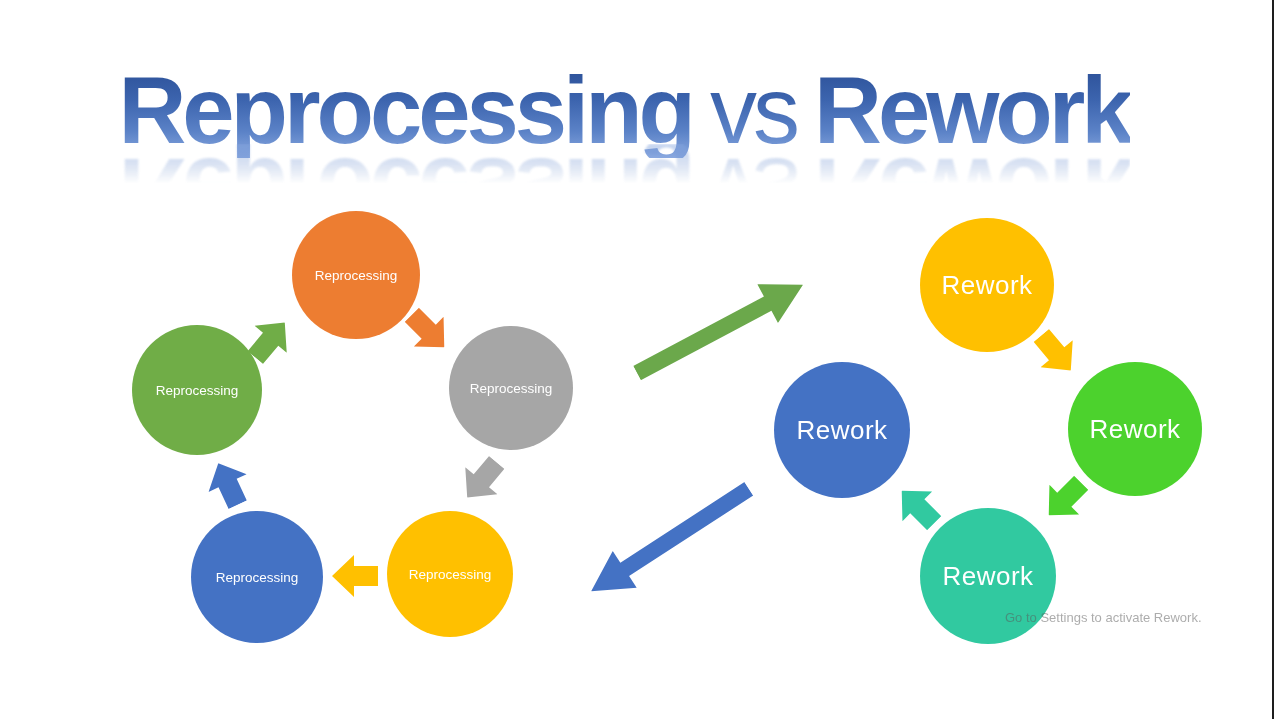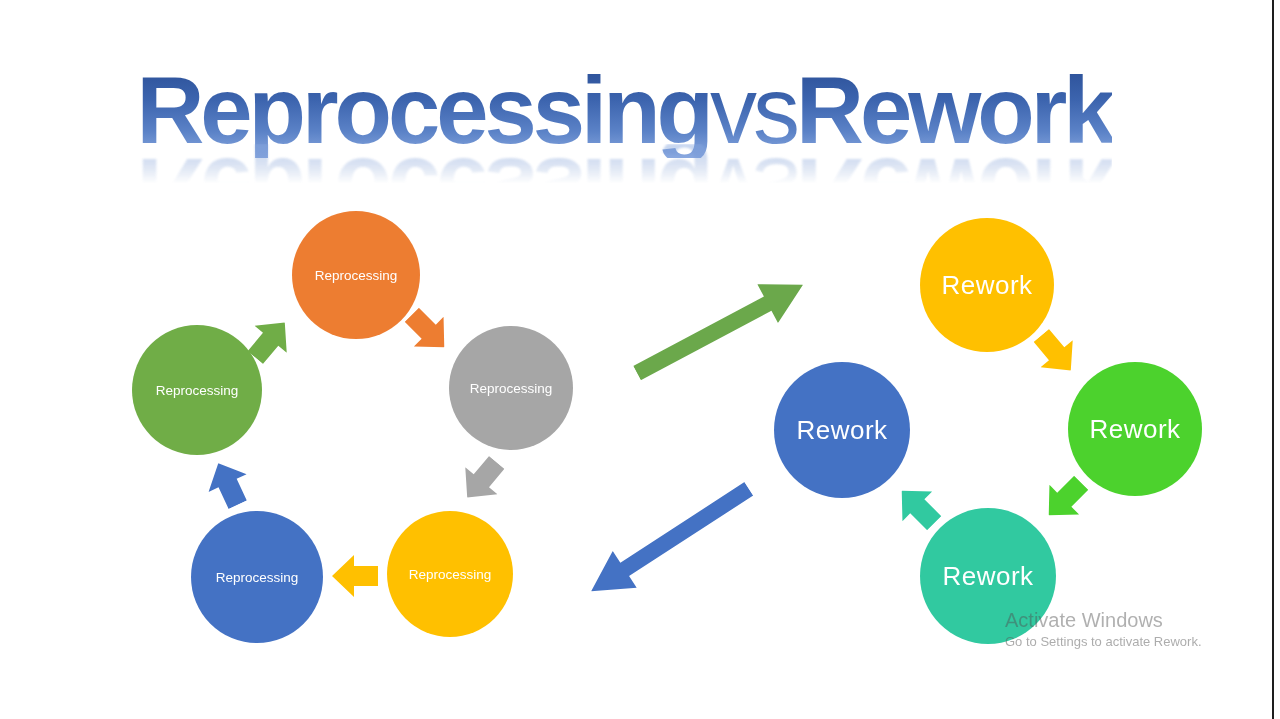--- a/index.html
+++ b/index.html
@@ -9,21 +9,21 @@
   }
   
   .title-wrap{position:absolute;left:0;top:64px;width:1248px;text-align:center;line-height:1;}
   .title-line{
     font-size:94px;letter-spacing:-4px;white-space:nowrap;
     background:linear-gradient(180deg,#2b4f96 0%,#3c64ae 38%,#5b82c7 72%,#8aa9e0 100%);
     -webkit-background-clip:text;background-clip:text;color:transparent;
     display:inline-block;
   }
   .title-line .b{font-weight:bold;}
-  .title-line .mid{font-weight:400;margin:0 0;}
+  .title-line .mid{font-weight:400;margin:0 18px;}
   .title-reflection{
     transform:scaleY(-1);
     margin-top:-14px;
     opacity:.65;
     filter:blur(1px);
     -webkit-mask-image:linear-gradient(to top,rgba(0,0,0,.75) 0%,rgba(0,0,0,0) 42%);
     mask-image:linear-gradient(to top,rgba(0,0,0,.75) 0%,rgba(0,0,0,0) 42%);
   }
   .title-reflection-row{position:absolute;left:0;top:158px;width:1248px;text-align:center;line-height:1;}
   
@@ -167,19 +167,18 @@
         <path class="f-biggreen" d="M0,14 L148,14 L148,0 L188,22 L148,44 L148,30 L0,30 Z"></path>
       </svg>
   </div>
   <div class="barrow ba-blue">
     <svg viewBox="0 0 188 44">
         <path class="f-blue" d="M0,14 L148,14 L148,0 L188,22 L148,44 L148,30 L0,30 Z"></path>
       </svg>
   </div>
 
   <div class="watermark">
-    <div class="wm1">Activate Windows</div>
     <div class="wm2">Go to Settings to activate Rework.</div>
   </div>
 
   <div class="edge-line"></div>
 
 </div>
 
 </body></html>

